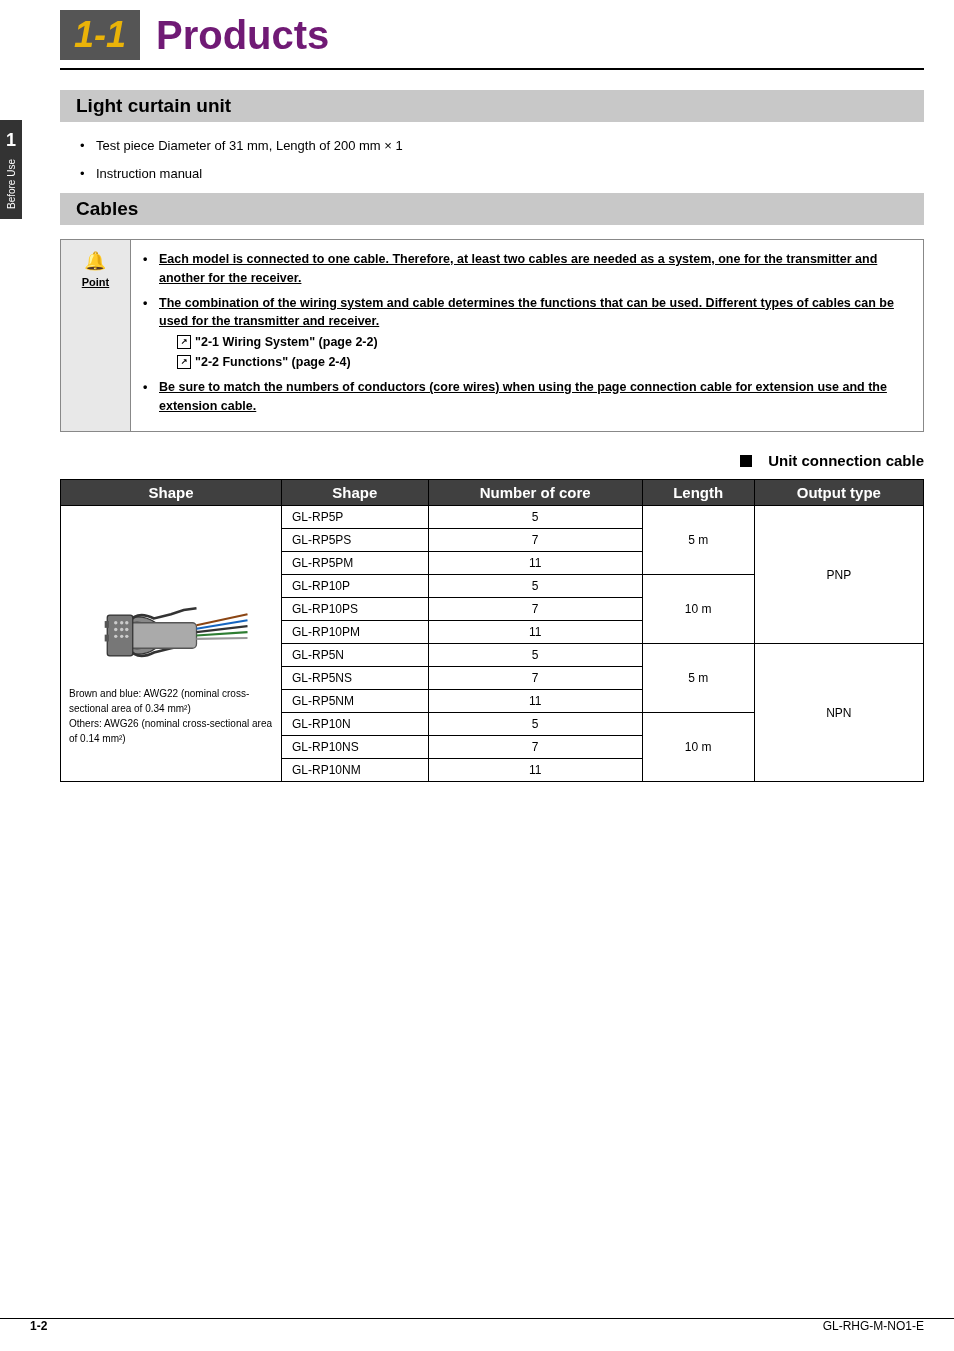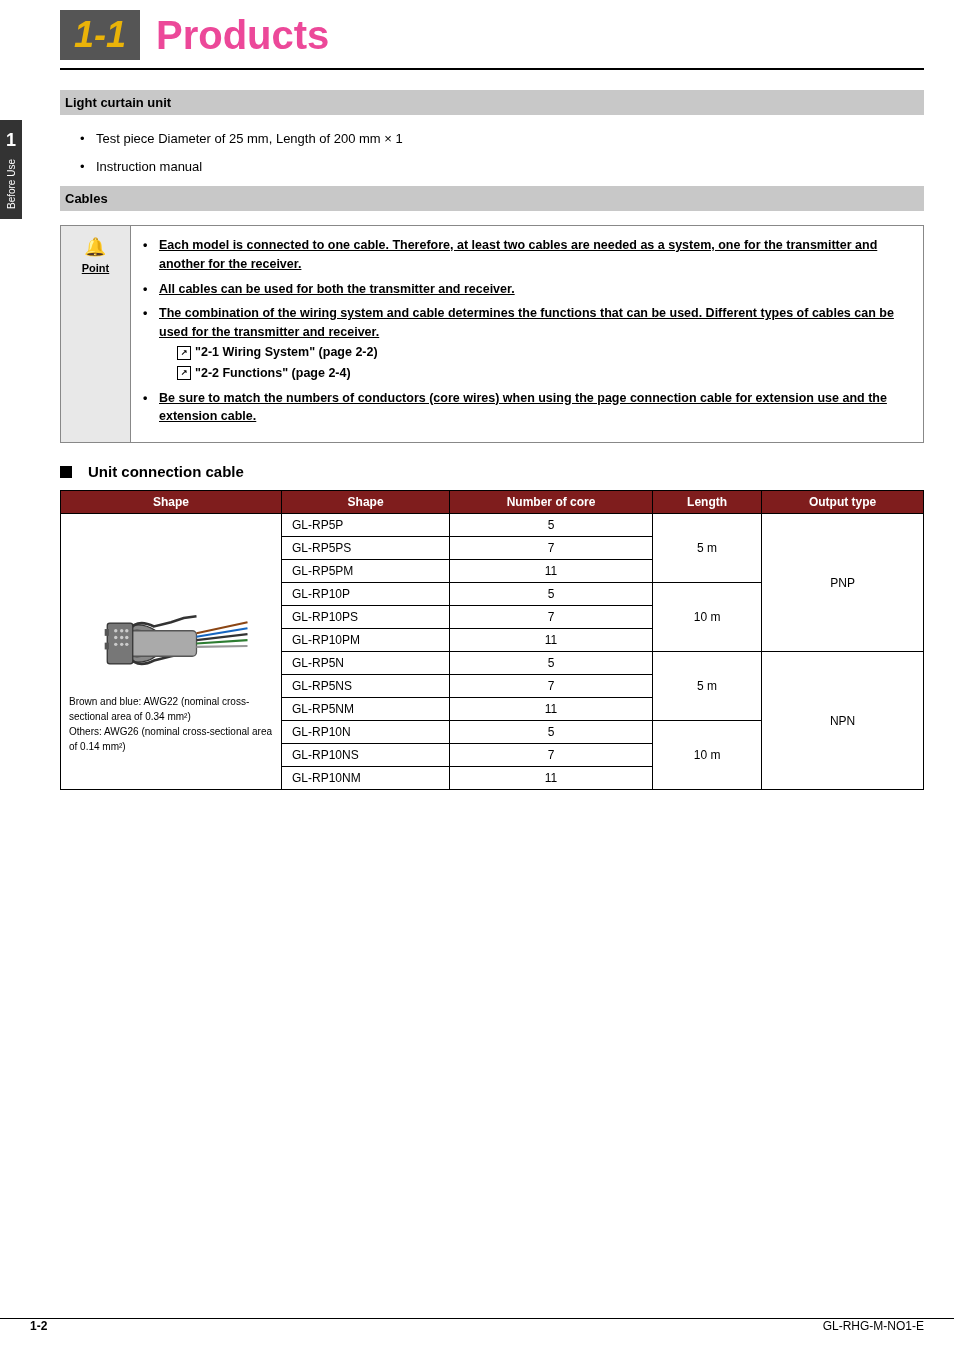--- a/index.html
+++ b/index.html
@@ -61,28 +61,28 @@
       font-weight: bold;
       font-style: italic;
       padding: 4px 12px;
       margin-right: 16px;
       min-width: 80px;
       text-align: center;
     }
     .page-title {
       font-size: 40px;
       font-weight: bold;
-      color: #ec4899;
+      color: #701a75;
     }
 
     
     .section-header {
       background: #c8c8c8;
-      padding: 5px 5px;
-      font-size: 13px;
+      padding: 5px 16px;
+      font-size: 19px;
       font-weight: bold;
       margin-bottom: 14px;
       margin-top: 10px;
     }
 
     
     .bullet-list {
       list-style: none;
       padding-left: 20px;
       margin-bottom: 8px;
@@ -162,20 +162,21 @@
     }
 
     
     .section-title-square {
       display: flex;
       align-items: center;
       gap: 16px;
       font-size: 15px;
       font-weight: bold;
       margin: 16px 0 10px 0;
+      justify-content: flex-end;
     }
     .black-square {
       width: 12px;
       height: 12px;
       background: #000;
       display: inline-block;
     }
 
     
     .cable-table {
@@ -184,24 +185,24 @@
       margin-top: 4px;
     }
     .cable-table th, .cable-table td {
       border: 1px solid #000;
       padding: 4px 8px;
       font-size: 12px;
       text-align: center;
       vertical-align: middle;
     }
     .cable-table thead th {
-      background: #7f1d1d;
+      background: #404040;
       color: #fff;
       font-weight: bold;
-      font-size: 12px;
+      font-size: 15px;
     }
     .cable-table td.model-col {
       text-align: left;
       padding-left: 10px;
     }
     .cable-table td.shape-col {
       text-align: left;
       padding: 0;
       width: 220px;
     }
@@ -253,37 +254,36 @@
 
 <div class="main-content">
 
   <div class="page-header">
     <div class="chapter-number-box">1-1</div>
     <div class="page-title">Products</div>
   </div>
 
   <div class="section-header">Light curtain unit</div>
   <ul class="bullet-list">
-    <li>Test piece   Diameter of 25 mm, Length of 200 mm × 1</li>
+    <li>Test piece   Diameter of 31 mm, Length of 200 mm × 1</li>
   </ul>
   <ul class="bullet-list">
     <li>Instruction manual</li>
   </ul>
 
   <div class="section-header">Cables</div>
 
   <div class="point-box">
     <div class="point-label">
       <span class="point-icon">🔔</span>
       <span class="point-text">Point</span>
     </div>
     <div class="point-content">
       <ul>
         <li>Each model is connected to one cable. Therefore, at least two cables are needed as a system, one for the transmitter and another for the receiver.</li>
-        <li>All cables can be used for both the transmitter and receiver.</li>
         <li>
           <span>The combination of the wiring system and cable determines the functions that can be used. Different types of cables can be used for the transmitter and receiver.</span>
           <br>
           <span class="ref-link">
             <span class="ref-icon">↗</span>
             <span>"2-1 Wiring System" (page 2-2)</span>
           </span>
           <br>
           <span class="ref-link">
             <span class="ref-icon">↗</span>

